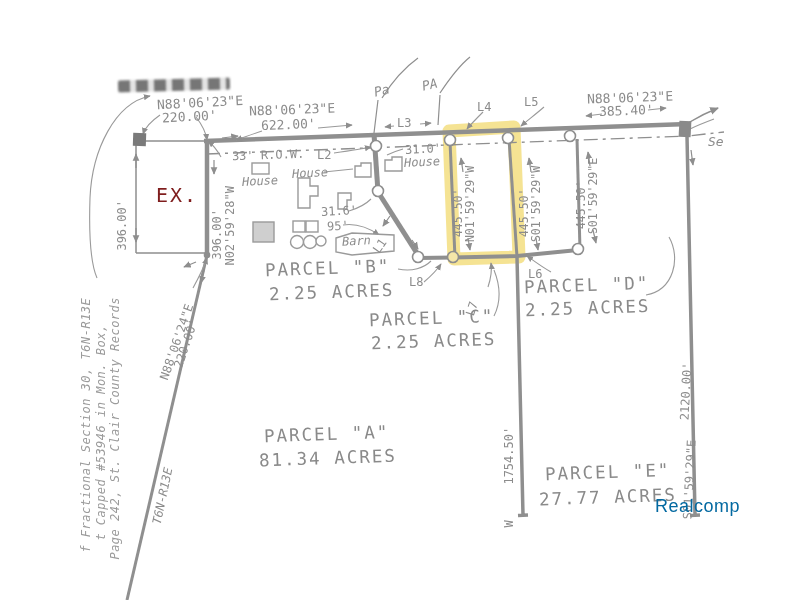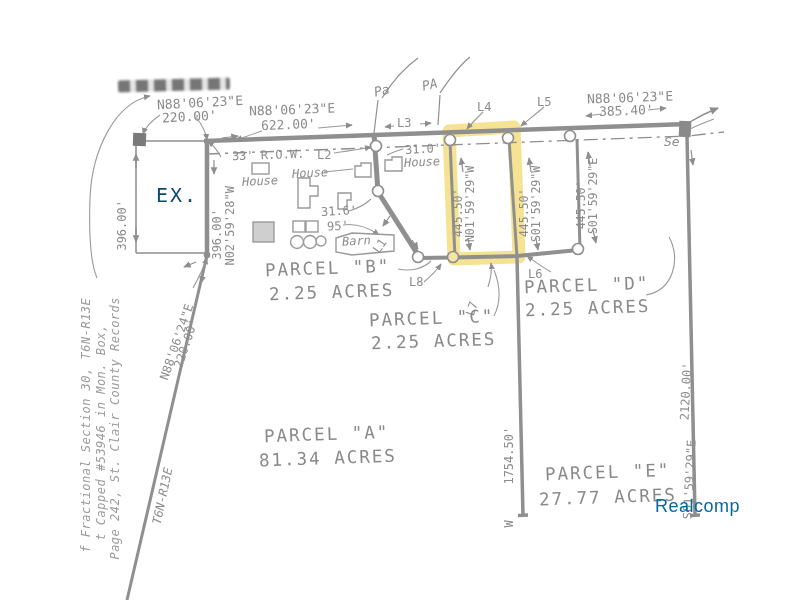--- a/index.html
+++ b/index.html
@@ -5,21 +5,21 @@
   html,body{margin:0;padding:0;background:#fff;}
   #plat{position:relative;width:800px;height:600px;background:#ffffff;overflow:hidden;
         font-family:"DejaVu Sans Mono",monospace;}
   #plat svg{position:absolute;left:0;top:0;}
   .lbl{position:absolute;font-size:13px;color:#8c8c8c;white-space:nowrap;line-height:1.05;
        font-family:"DejaVu Sans Mono",monospace;}
   .sm{font-size:12px;}
   .xs{font-size:11.5px;}
   .it{font-style:italic;}
   .parcel{font-size:17.5px;letter-spacing:2px;color:#8a8a8a;}
-  .ex{font-size:20px;letter-spacing:2px;color:#0c4a6e;}
+  .ex{font-size:20px;letter-spacing:2px;color:#7f1d1d;}
   .r90{transform-origin:0 100%;transform:rotate(-90deg) translateY(100%);}
   .note{font-size:12px;letter-spacing:.5px;color:#9b9b9b;}
   .wm{font-family:"Liberation Sans",sans-serif;font-size:18px;color:#0369a1;letter-spacing:.5px;text-align:right;}
   .redact{position:absolute;left:118px;top:79px;width:112px;height:12px;opacity:.8;
           background:repeating-linear-gradient(90deg,#555 0 12px,rgba(85,85,85,.2) 12px 18px);
           filter:blur(1.3px);border-radius:2px;transform:rotate(-1.5deg);}
 </style>
 </head>
 <body>
 
@@ -135,21 +135,21 @@
 
   <div class="lbl" style="left:157px;top:96px;transform:rotate(-3deg);">N88'06'23"E</div>
   <div class="lbl" style="left:162px;top:110px;transform:rotate(-3deg);">220.00'</div>
   <div class="lbl" style="left:249px;top:103px;transform:rotate(-2deg);">N88'06'23"E</div>
   <div class="lbl" style="left:261px;top:118px;transform:rotate(-2deg);">622.00'</div>
   <div class="lbl" style="left:587px;top:91px;transform:rotate(-2deg);">N88'06'23"E</div>
   <div class="lbl" style="left:599px;top:104px;transform:rotate(-2deg);">385.40'</div>
 
   <div class="lbl sm" style="left:397px;top:117px;">L3</div>
   <div class="lbl sm" style="left:477px;top:101px;">L4</div>
-  <div class="lbl sm" style="left:537px;top:96px;">L5</div>
+  <div class="lbl sm" style="left:524px;top:96px;">L5</div>
   <div class="lbl sm" style="left:317px;top:149px;text-align:center;">L2</div>
   <div class="lbl sm" style="left:528px;top:268px;">L6</div>
   <div class="lbl sm" style="left:409px;top:276px;">L8</div>
   <div class="lbl sm" style="left:381px;top:243px;transform-origin:0 100%;transform:rotate(-55deg);">L1</div>
   <div class="lbl sm" style="left:476px;top:305px;transform-origin:0 100%;transform:rotate(-72deg);">L7</div>
 
   <div class="lbl ex" style="left:156px;top:185px;">EX.</div>
   <div class="lbl sm r90" style="left:116px;top:238px;">396.00'</div>
   <div class="lbl sm r90" style="left:211px;top:247px;">396.00'</div>
   <div class="lbl sm r90" style="left:224px;top:253px;">N02'59'28"W</div>
@@ -160,21 +160,21 @@
   <div class="lbl sm it" style="left:242px;top:175px;transform:rotate(-3deg);">House</div>
   <div class="lbl sm it" style="left:292px;top:167px;transform:rotate(-3deg);">House</div>
   <div class="lbl sm" style="left:405px;top:143px;transform:rotate(-3deg);">31.0'</div>
   <div class="lbl sm it" style="left:404px;top:156px;transform:rotate(-3deg);">House</div>
   <div class="lbl sm" style="left:321px;top:205px;transform:rotate(-3deg);">31.6'</div>
   <div class="lbl sm" style="left:327px;top:220px;transform:rotate(-3deg);">95'</div>
   <div class="lbl sm it" style="left:342px;top:235px;transform:rotate(-3deg);">Barn</div>
 
   <div class="lbl it" style="left:374px;top:84px;transform:rotate(-14deg);">Pa</div>
   <div class="lbl it" style="left:422px;top:78px;transform:rotate(-14deg);">PA</div>
-  <div class="lbl it" style="left:664px;top:135px;">Se</div>
+  <div class="lbl it" style="left:708px;top:135px;">Se</div>
 
   <div class="lbl xs r90" style="left:452px;top:225px;">445.50'</div>
   <div class="lbl xs r90" style="left:464px;top:230px;">N01'59'29"W</div>
   <div class="lbl xs r90" style="left:518px;top:225px;">445.50'</div>
   <div class="lbl xs r90" style="left:530px;top:230px;">S01'59'29"W</div>
   <div class="lbl xs r90" style="left:575px;top:217px;">445.50'</div>
   <div class="lbl xs r90" style="left:587px;top:222px;">S01'59'29"E</div>
 
   <div class="lbl sm r90" style="left:503px;top:472px;">1754.50'</div>
   <div class="lbl sm r90" style="left:503px;top:515px;">W</div>

